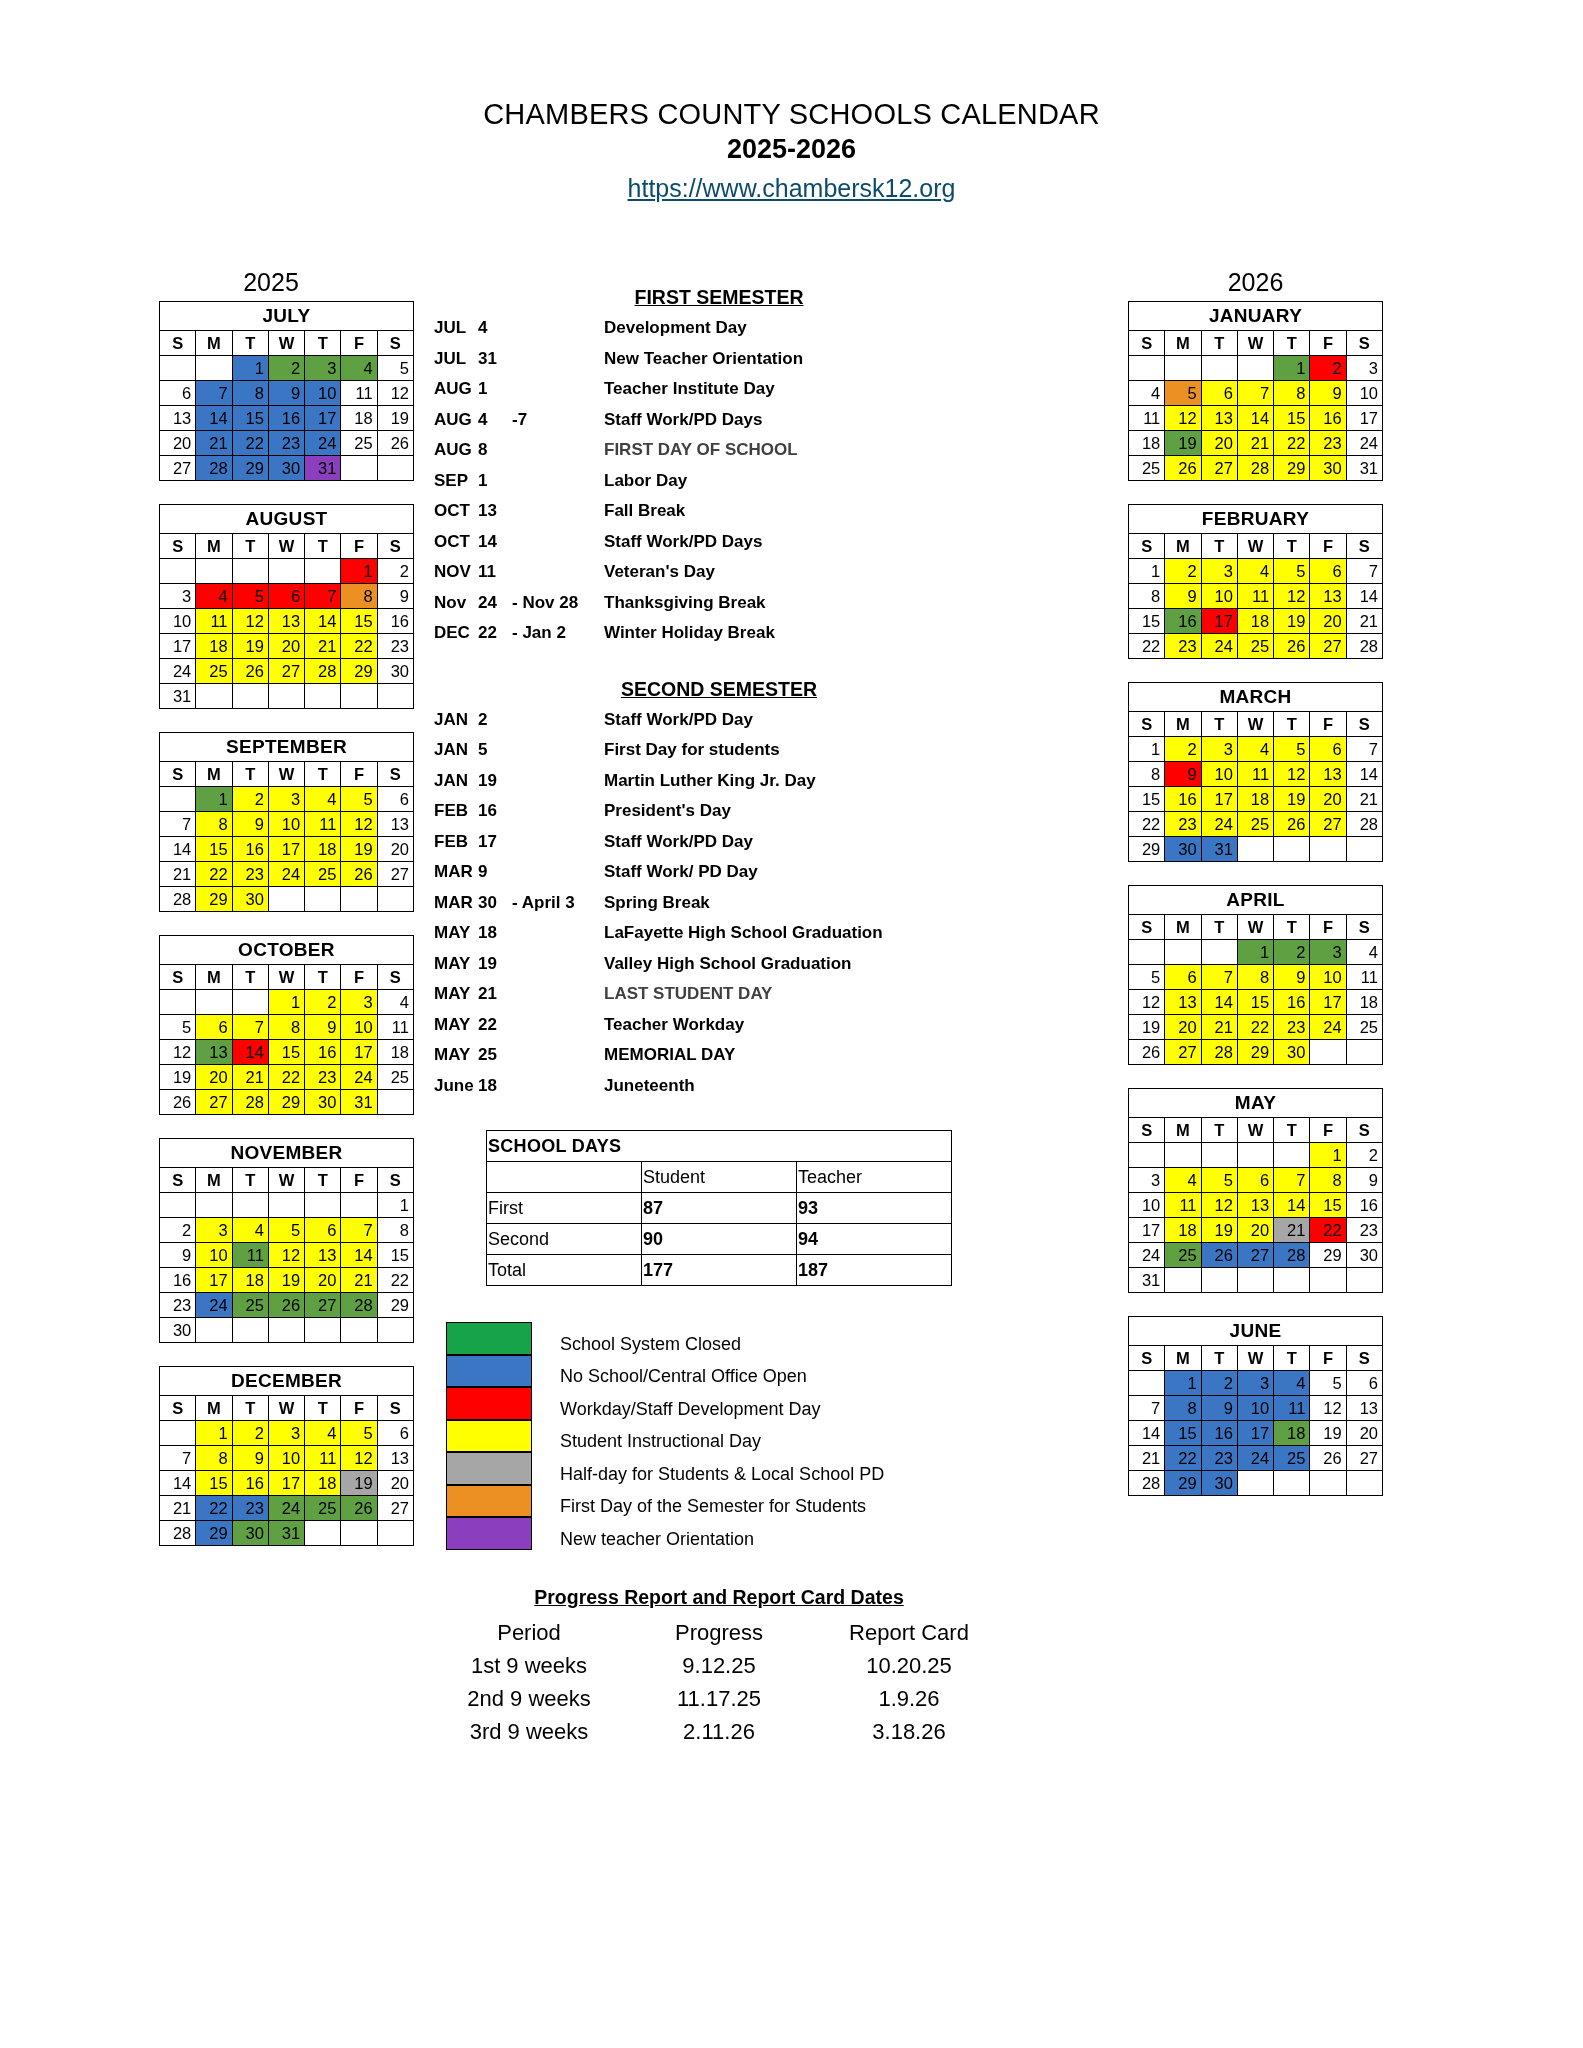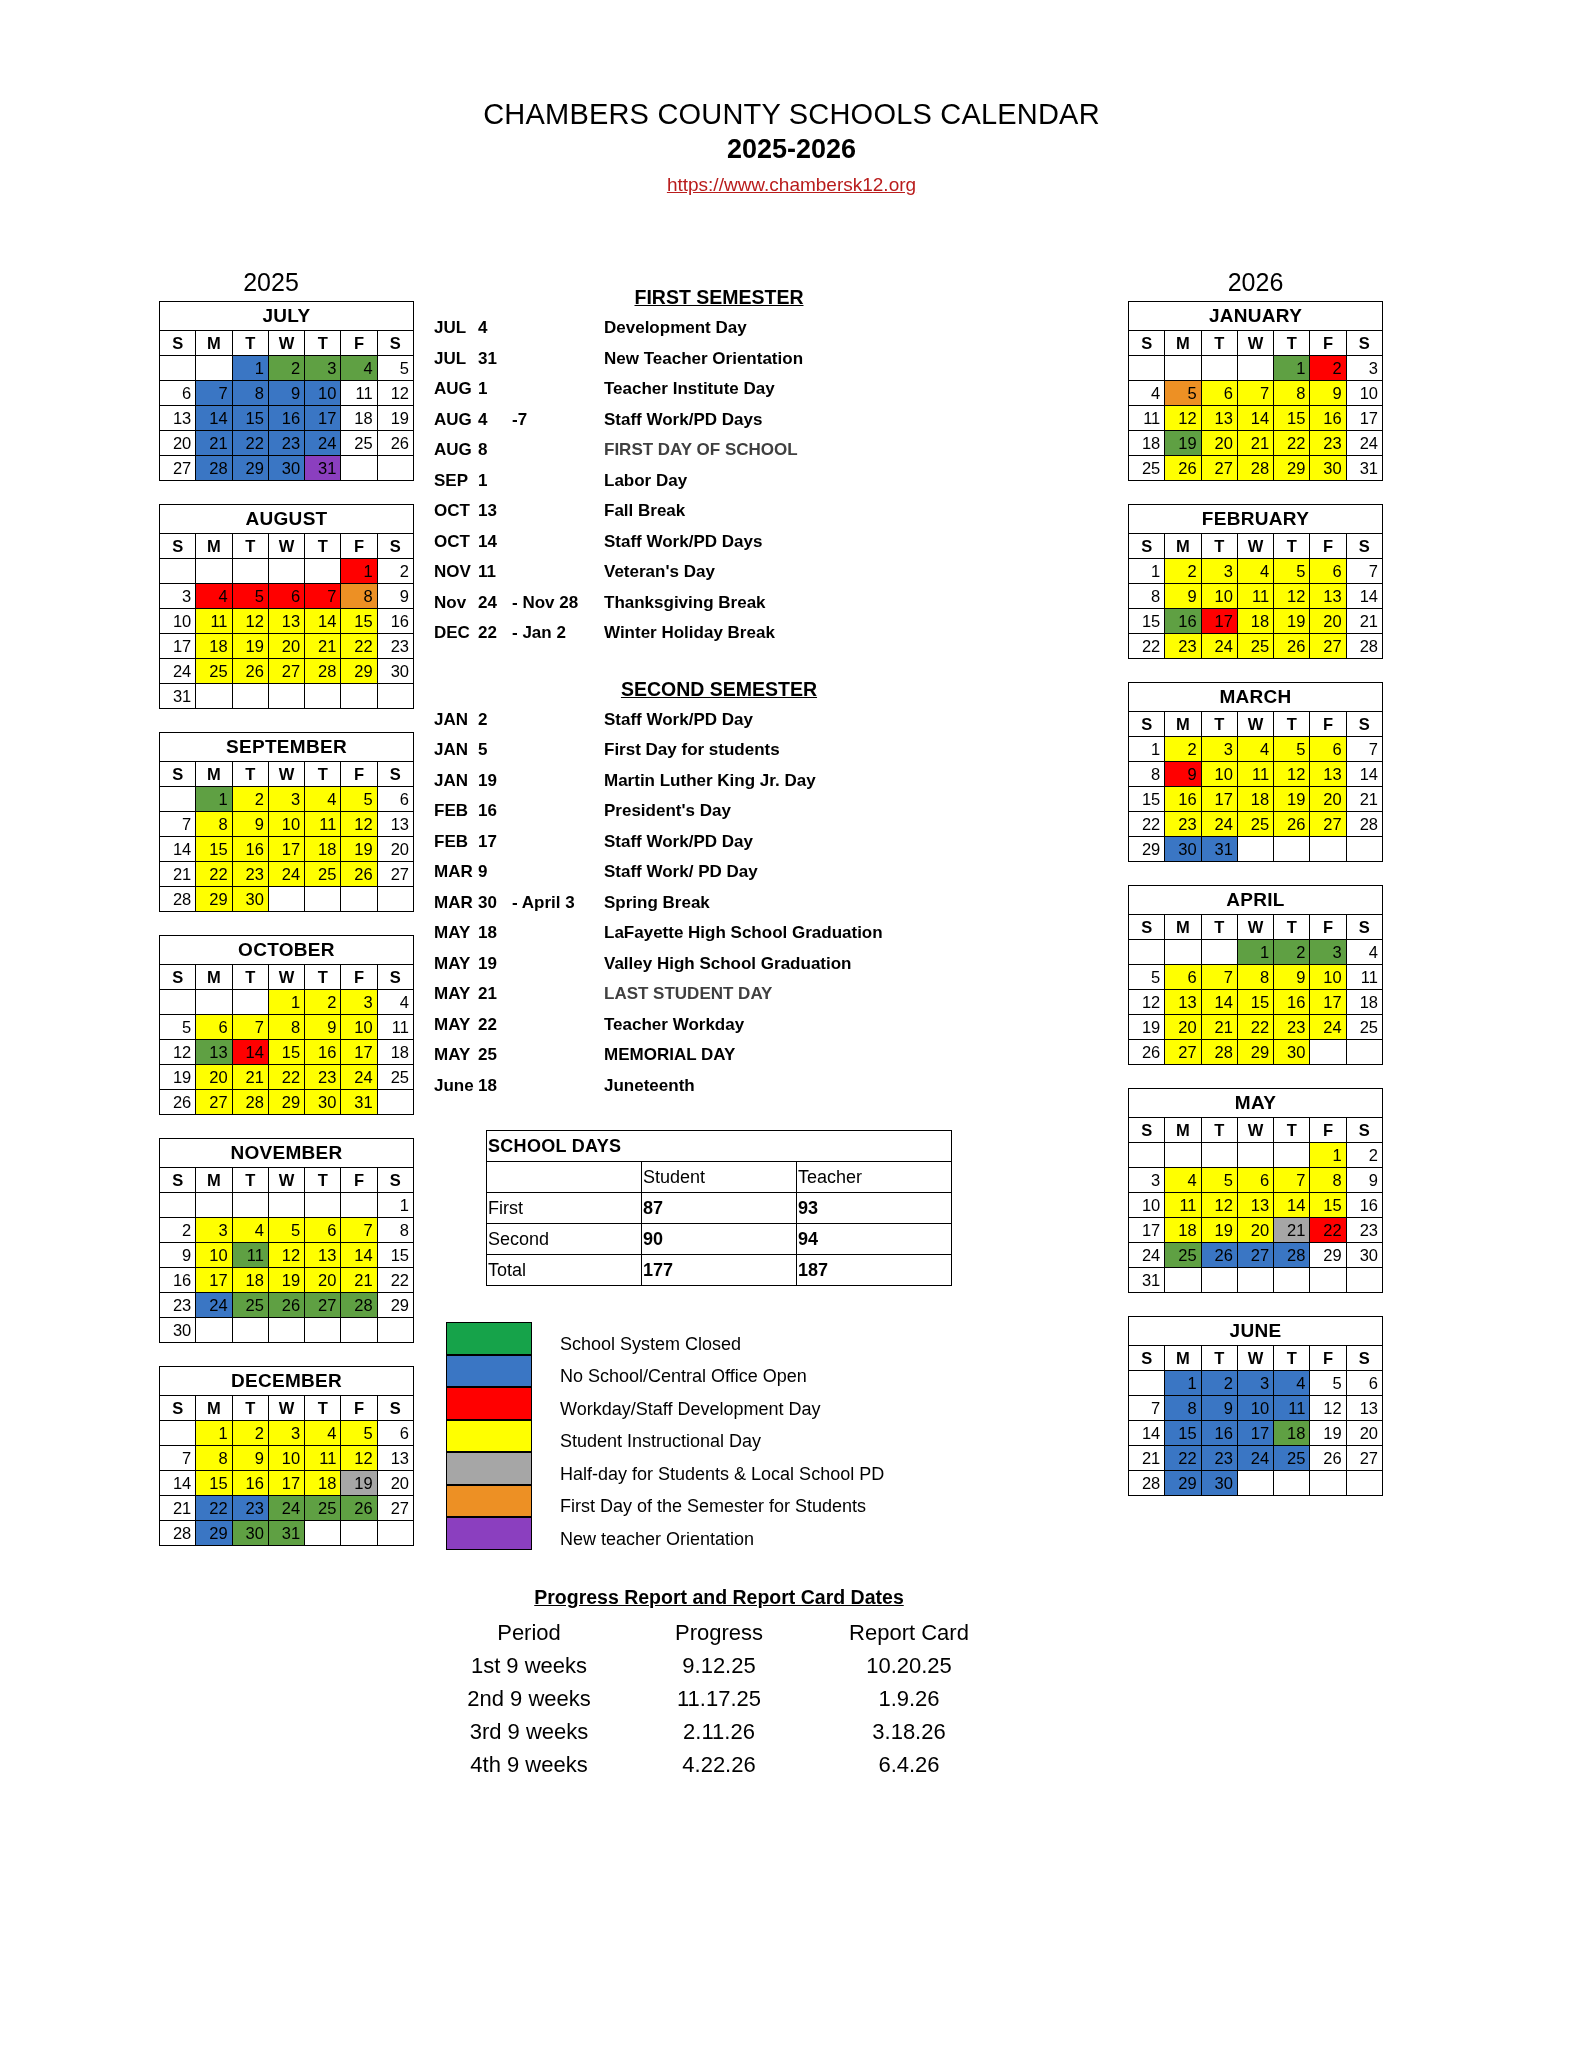--- a/index.html
+++ b/index.html
@@ -15,21 +15,21 @@
   .page { position:relative; width:1583px; height:2048px; }
 
   
   .hdr { text-align:center; padding-top:98px; }
   .hdr-title {
     font-size:29px; font-weight:400; letter-spacing:.2px;
     font-family:"Liberation Sans", sans-serif;
   }
   .hdr-years { font-size:27px; font-weight:bold; margin-top:3px; }
   .hdr-url {
-    font-size:19px; color:#b91c1c; 
+    font-size:25px; color:#0c4a6e; 
     margin-top:9px; display:inline-block;
   }
 
   
   .cols { position:absolute; top:268px; left:0; width:1583px; }
 
   .col-left  { position:absolute; left:128px;  top:0;  width:255px;padding-left:31px; }
   .col-mid   { position:absolute; left:434px;  top:18px; width:570px; }
   .col-right { position:absolute; left:1128px; top:0;  width:255px; }
 
@@ -756,25 +756,20 @@
               <tr>
                 <td>2nd 9 weeks</td>
                 <td>11.17.25</td>
                 <td>1.9.26</td>
               </tr>
               <tr>
                 <td>3rd 9 weeks</td>
                 <td>2.11.26</td>
                 <td>3.18.26</td>
               </tr>
-              <tr>
-                <td>4th 9 weeks</td>
-                <td>4.22.26</td>
-                <td>6.4.26</td>
-              </tr>
             </tbody>
         </table>
       </div>
 
     </div>
 
     <div class="col-right">
       <div class="year-label">2026</div>
       <div id="right-months">
           <table class="month">

